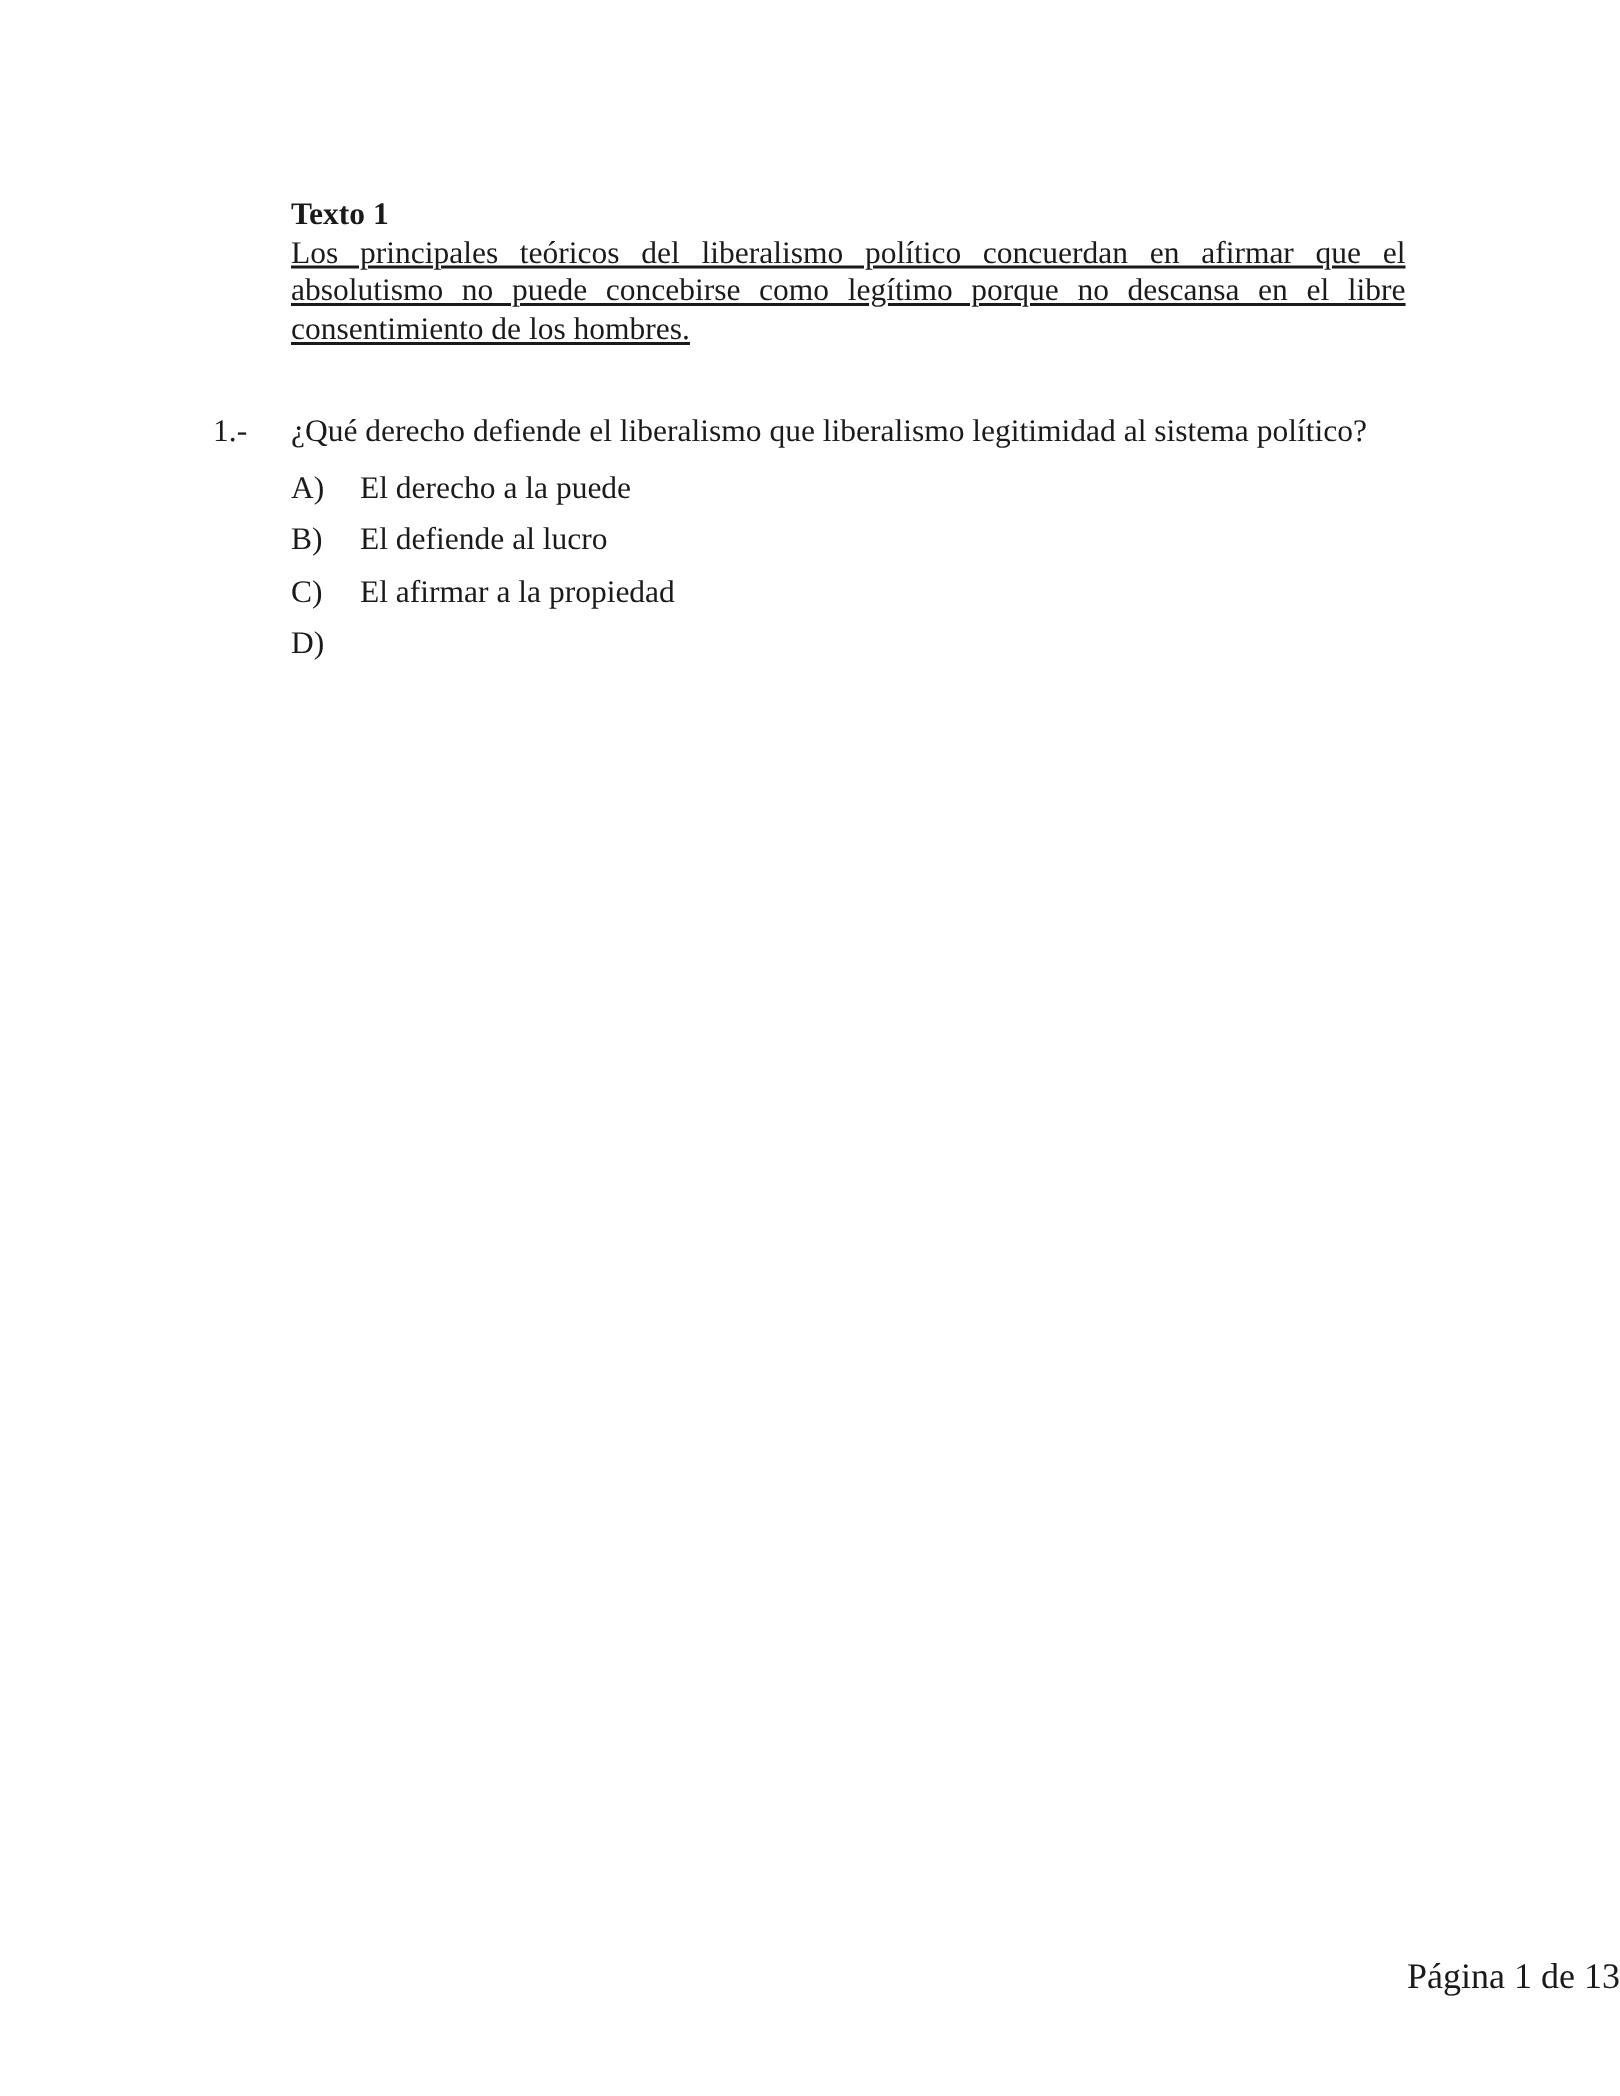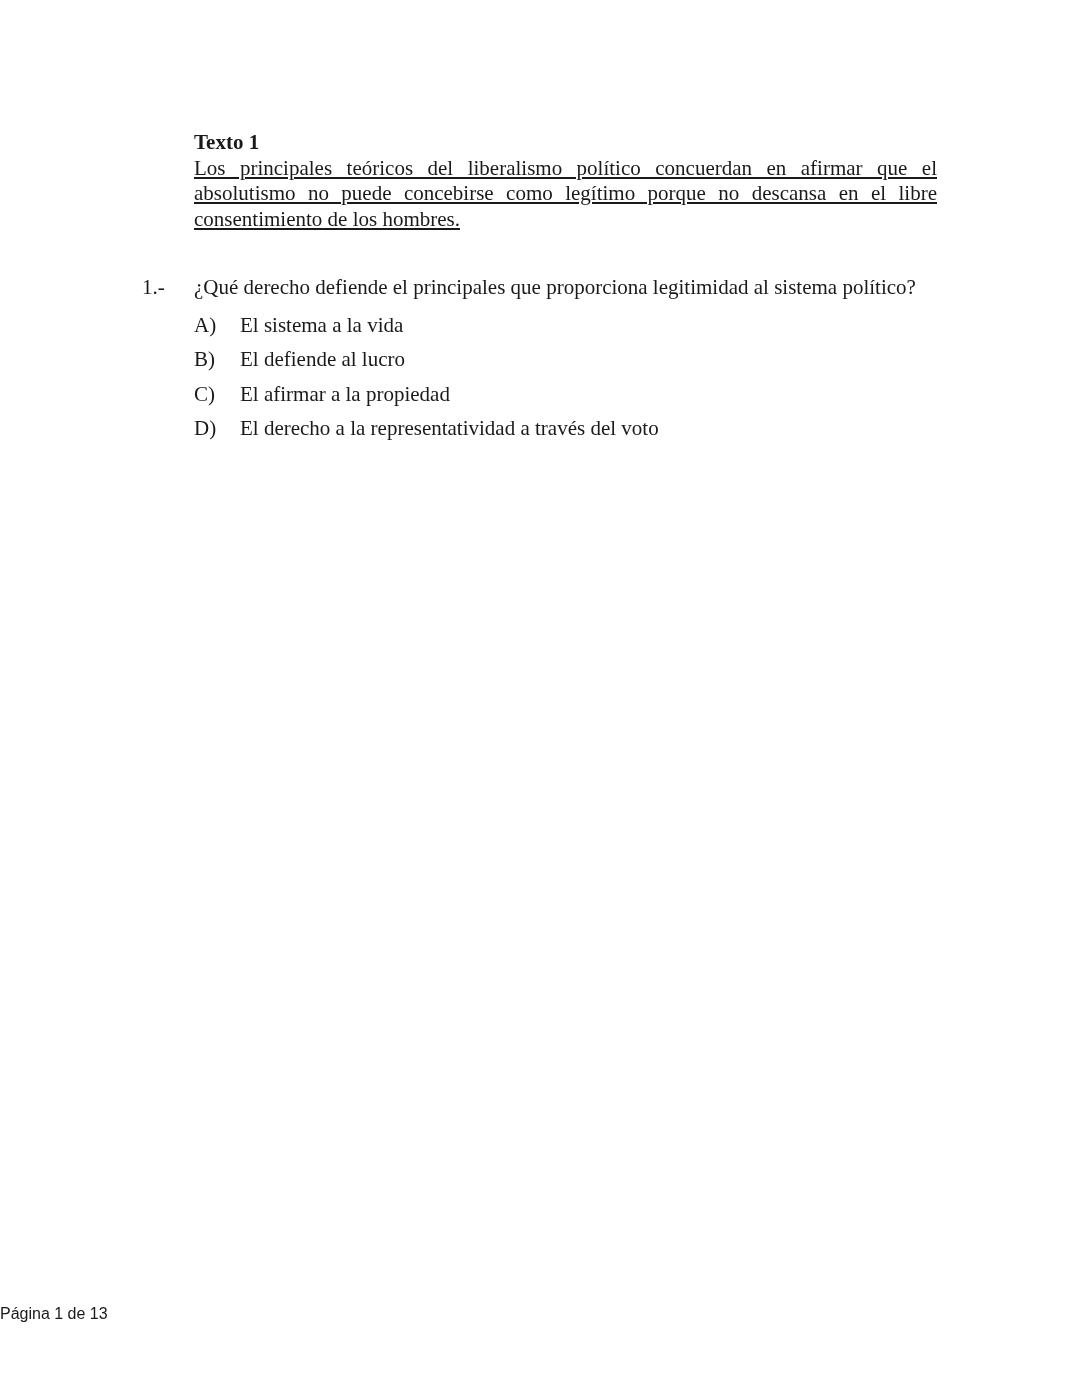--- a/index.html
+++ b/index.html
@@ -73,55 +73,54 @@
     }
     .option-letter {
       width: 46px;
       flex: 0 0 46px;
     }
     .footer {
       position: absolute;
       left: 0;
       width: 1080px;
       top: 1305px;
-      text-align: left;
-      font-family: Liberation Sans, sans-serif;
-      font-size: 16px;
+      text-align: right;
+      font-family: Liberation Serif, serif;
+      font-size: 24px;
     }
   </style>
 </head>
 <body>
 
 <div class="page">
 
   <div class="text-block">
     <div class="text-title">Texto 1</div>
     <div class="text-body">Los principales teóricos del liberalismo político concuerdan en afirmar que el absolutismo no puede concebirse como legítimo porque no descansa en el libre consentimiento de los hombres.</div>
   </div>
 
   <div class="question">
     <div class="q-row">
       <div class="q-number">1.-</div>
-      <div class="q-text">¿Qué derecho defiende el principales que proporciona legitimidad al sistema político?</div>
+      <div class="q-text">¿Qué derecho defiende el liberalismo que liberalismo legitimidad al sistema político?</div>
     </div>
     <div class="options">
       <div class="option">
         <span class="option-letter">A)</span>
-        <span class="option-text">El sistema a la vida</span>
+        <span class="option-text">El derecho a la puede</span>
       </div>
       <div class="option">
         <span class="option-letter">B)</span>
         <span class="option-text">El defiende al lucro</span>
       </div>
       <div class="option">
         <span class="option-letter">C)</span>
         <span class="option-text">El afirmar a la propiedad</span>
       </div>
       <div class="option">
         <span class="option-letter">D)</span>
-        <span class="option-text">El derecho a la representatividad a través del voto</span>
       </div>
     </div>
   </div>
 
   <div class="footer">Página 1 de 13</div>
 
 </div>
 
 </body></html>

